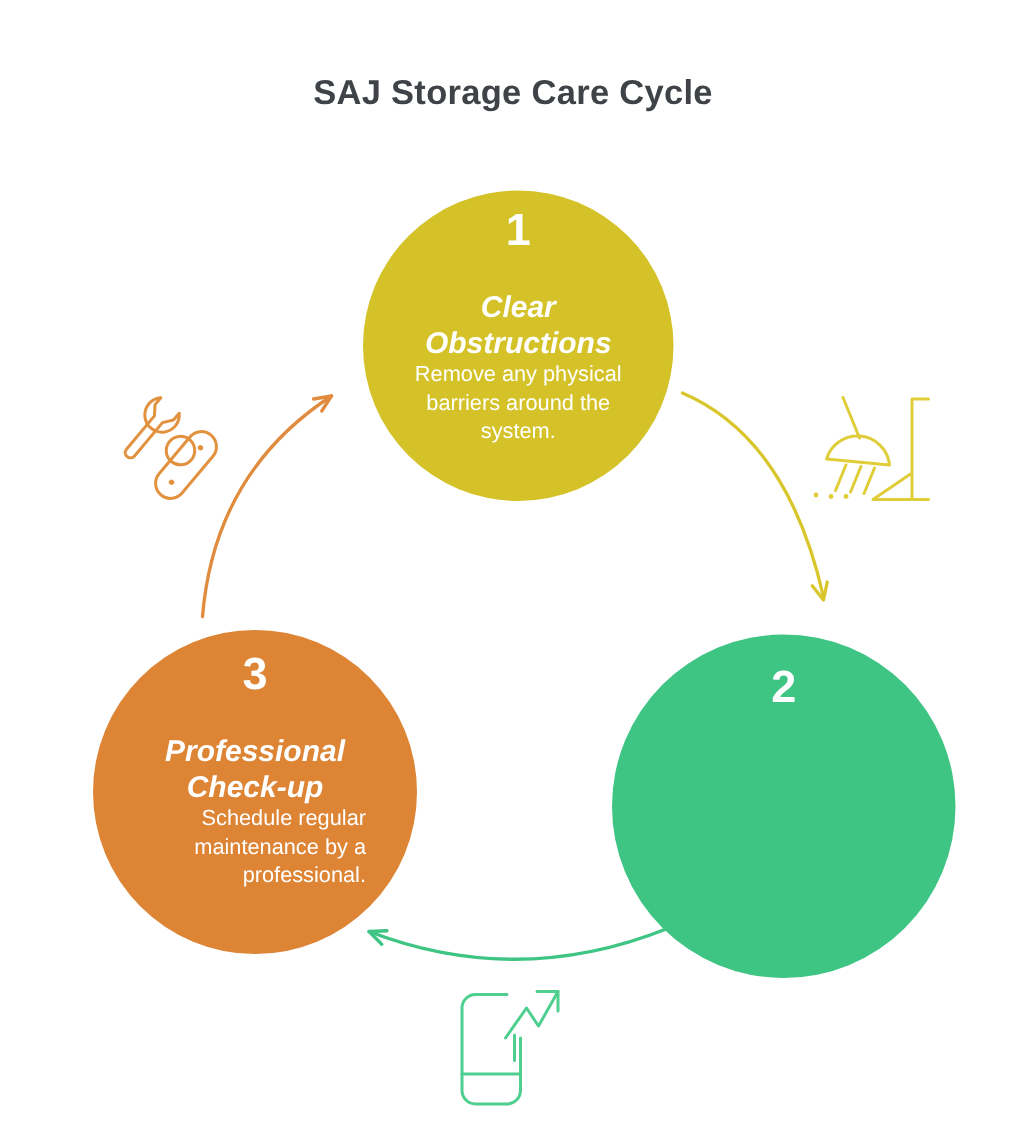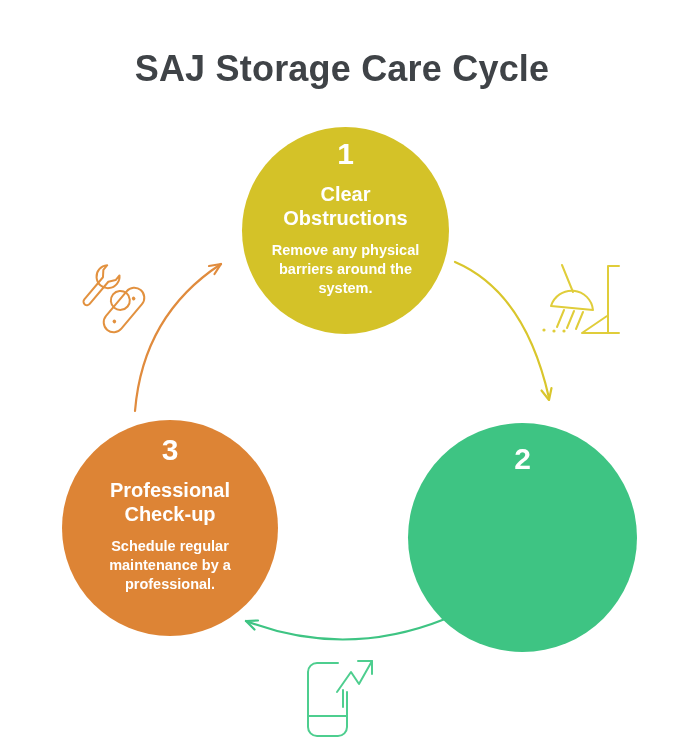--- a/index.html
+++ b/index.html
@@ -1,37 +1,37 @@
 <!DOCTYPE html>
 <html><head>
 <meta charset="utf-8">
 <style>
   * { margin:0; padding:0; box-sizing:border-box; }
   html,body { background:#ffffff; }
   body { font-family:"Liberation Sans", sans-serif; }
   .canvas { position:relative; width:684px; height:748px; background:#ffffff; overflow:hidden; }
   .page-title {
     position:absolute; top:48px; left:0; width:100%;
-    text-align:center; font-size:36px; font-weight:700; letter-spacing:.2px;
+    text-align:center; font-size:23px; font-weight:700; letter-spacing:.2px;
   }
   .circle {
     position:absolute; border-radius:50%;
     display:flex; flex-direction:column; align-items:center;
     text-align:center; color:#ffffff;
   }
   .c1 { left:242px; top:127px; width:207px; height:207px; padding-top:10px; }
   .c2 { left:408px; top:423px; width:229px; height:229px; padding-top:19px; }
   .c3 { left:62px;  top:420px; width:216px; height:216px; padding-top:13px; }
   .num { font-size:30px; font-weight:700; line-height:1.15; }
-  .step-title { font-size:20px; font-weight:700; line-height:1.2; margin-top:10px; }
-  .step-desc  { font-size:14.5px; font-weight:700; line-height:1.32; margin-top:11px; }
+  .step-title { font-size:20px; font-weight:700; line-height:1.2; margin-top:21px;font-style:italic; }
+  .step-desc  { font-size:14.5px; font-weight:400; line-height:1.32; }
   .c1 .step-title, .c3 .step-title { width:150px; }
   .c1 .step-desc { width:152px; }
   .c2 .step-desc { width:154px; }
-  .c3 .step-desc { width:148px; }
+  .c3 .step-desc { width:148px;text-align:right; }
   svg.overlay { position:absolute; left:0; top:0; width:684px; height:748px; pointer-events:none; }
 </style>
 </head>
 <body>
 
 <div class="canvas">
 
   <div class="page-title" style="color: rgb(63, 67, 71);">SAJ Storage Care Cycle</div>
 
   <div class="circle c1" style="background: rgb(212, 194, 40); color: rgb(255, 255, 255);">

